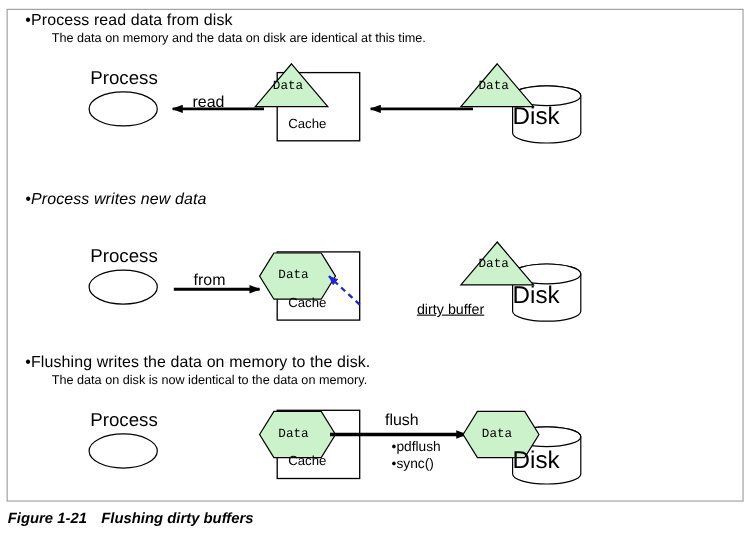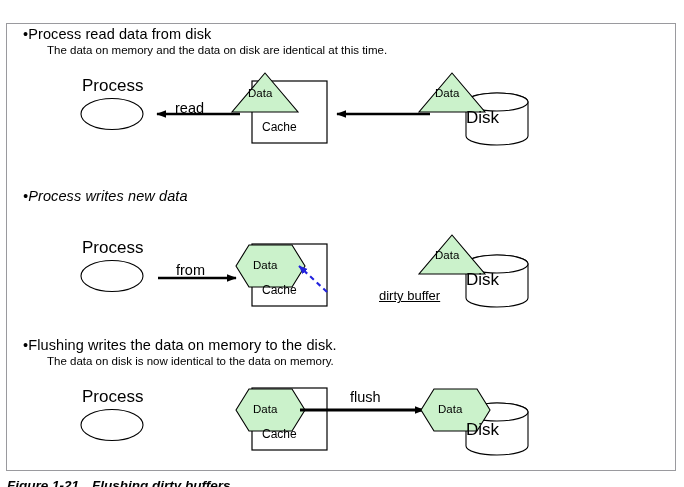--- a/index.html
+++ b/index.html
@@ -10,21 +10,21 @@
   body {
     width: 684px;
     height: 487px;
     font-family: "Liberation Sans", sans-serif;
     color: #000000;
     overflow: hidden;
     position: relative;
   }
   #figure-root {
     position: absolute;
-    left: 0; top: 16px;
+    left: 0; top: 1px;
     width: 684px;
     height: 412px;
   }
   .frame {
     position: absolute;
     left: 6px;
     top: 7px;
     width: 670px;
     height: 448px;
     border: 1px solid #9a9a9e;
@@ -60,22 +60,22 @@
     font-weight: bold;
     white-space: nowrap;
   }
   .caption .gap { display: inline-block; width: 13px; }
   .lbl {
     position: absolute;
     white-space: nowrap;
   }
   .lbl-process { font-size: 17px; }
   .lbl-cache   { font-size: 12px; }
-  .lbl-disk    { font-size: 17px; }
-  .lbl-data    { font-size: 11.5px; }
+  .lbl-disk    { font-size: 22px; }
+  .lbl-data    { font-size: 11.5px; font-family: Liberation Mono, monospace; }
   .lbl-arrow   { font-size: 14.5px; }
   .lbl-dirty   { font-size: 13px; text-decoration: underline; }
   .lbl-list    { font-size: 12.5px; line-height: 15px; }
 </style>
 </head>
 <body>
 
 <div id="figure-root">
 
   <div class="frame"></div>
@@ -155,20 +155,24 @@
 
   <div class="bullet-head" style="left:23px; top:321px;">
     <span>•</span><span>Flushing writes the data on memory to the disk.</span>
   </div>
   <div class="bullet-sub" style="left:47px; top:339px;">The data on disk is now identical to the data on memory.</div>
 
   <div class="lbl lbl-process" style="left:82px; top:371px;">Process</div>
   <div class="lbl lbl-data" style="left:253px; top:387px;">Data</div>
   <div class="lbl lbl-cache" style="left:262px; top:411px;">Cache</div>
   <div class="lbl lbl-arrow" style="left:350px; top:373px;">flush</div>
+  <div class="lbl lbl-list" style="left:356px; top:398px;">
+    <div>•pdflush</div>
+    <div>•sync()</div>
+  </div>
   <div class="lbl lbl-data" style="left:438px; top:387px;">Data</div>
   <div class="lbl lbl-disk" style="left:466px; top:404px;">Disk</div>
 
   <div class="caption">
     <span>Figure 1-21</span><span class="gap"></span><span>Flushing dirty buffers</span>
   </div>
 
 </div>
 
 </body></html>

